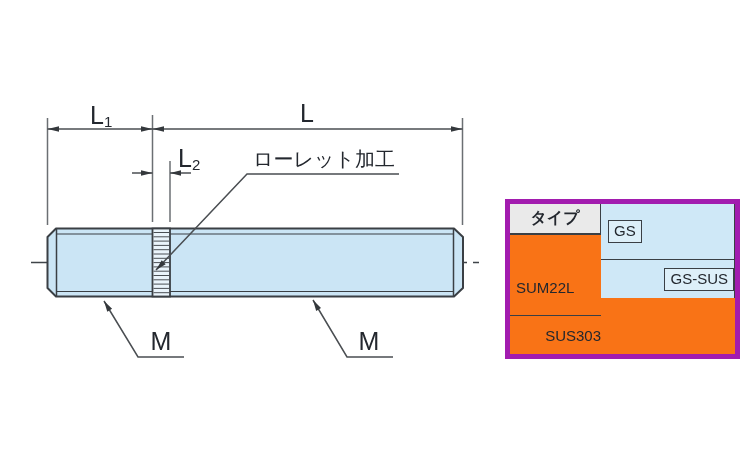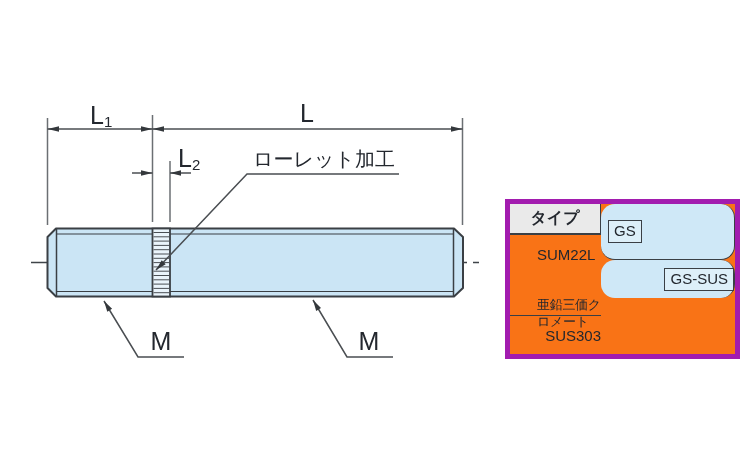--- a/index.html
+++ b/index.html
@@ -20,27 +20,27 @@
     box-sizing:border-box;
   }
   .cell{box-sizing:border-box;display:flex;align-items:center;}
   .cell.col1{border-right:1.5px solid #3a3f45;}
   .cell.hdr{
     height:31px;background:#eaeaea;justify-content:center;
     font-weight:bold;font-size:16px;border-bottom:2px solid #3a3f45;
   }
   .cell.r1{height:56px;border-bottom:1.5px solid #3a3f45;}
   .cell.r2{height:38px;justify-content:flex-end;}
-  .cell.typecell{background:#cfe8f7;border-radius:14px;}
+  .cell.typecell{background:#cfe8f7;}
   .type-box{
     display:inline-block;margin-left:7px;padding:1px 5px 2px 5px;
     border:1.5px solid #3a3f45;background:rgba(255,255,255,0.30);
     font-size:15px;line-height:18px;white-space:nowrap;
   }
-  .body-lines{padding-left:27px;display:flex;flex-direction:column;justify-content:center;gap:32px;}
+  .body-lines{padding-left:6px;display:flex;flex-direction:column;justify-content:center;gap:32px;}
   .body-line1{font-size:15px;line-height:19px;}
   .body-line2{font-size:13px;line-height:17px;letter-spacing:-0.3px;}
   .body-single{font-size:15px;}
 </style>
 </head>
 <body>
 
 <div class="stage">
 
   <svg width="750" height="450" viewBox="0 0 750 450">
@@ -135,21 +135,20 @@
     <div class="cell hdr col1">
       <span>タイプ</span>
     </div>
 
     <div class="cell r1 col1 typecell">
       <span class="type-box">GS</span>
     </div>
     <div class="cell r1">
       <div class="body-lines">
         <span class="body-line1">SUM22L</span>
-        <span class="body-line2">亜鉛三価クロメート</span>
       </div>
     </div>
 
     <div class="cell r2 col1 typecell">
       <span class="type-box">GS-SUS</span>
     </div>
     <div class="cell r2">
       <span class="body-single">SUS303</span>
     </div>
   </div>

